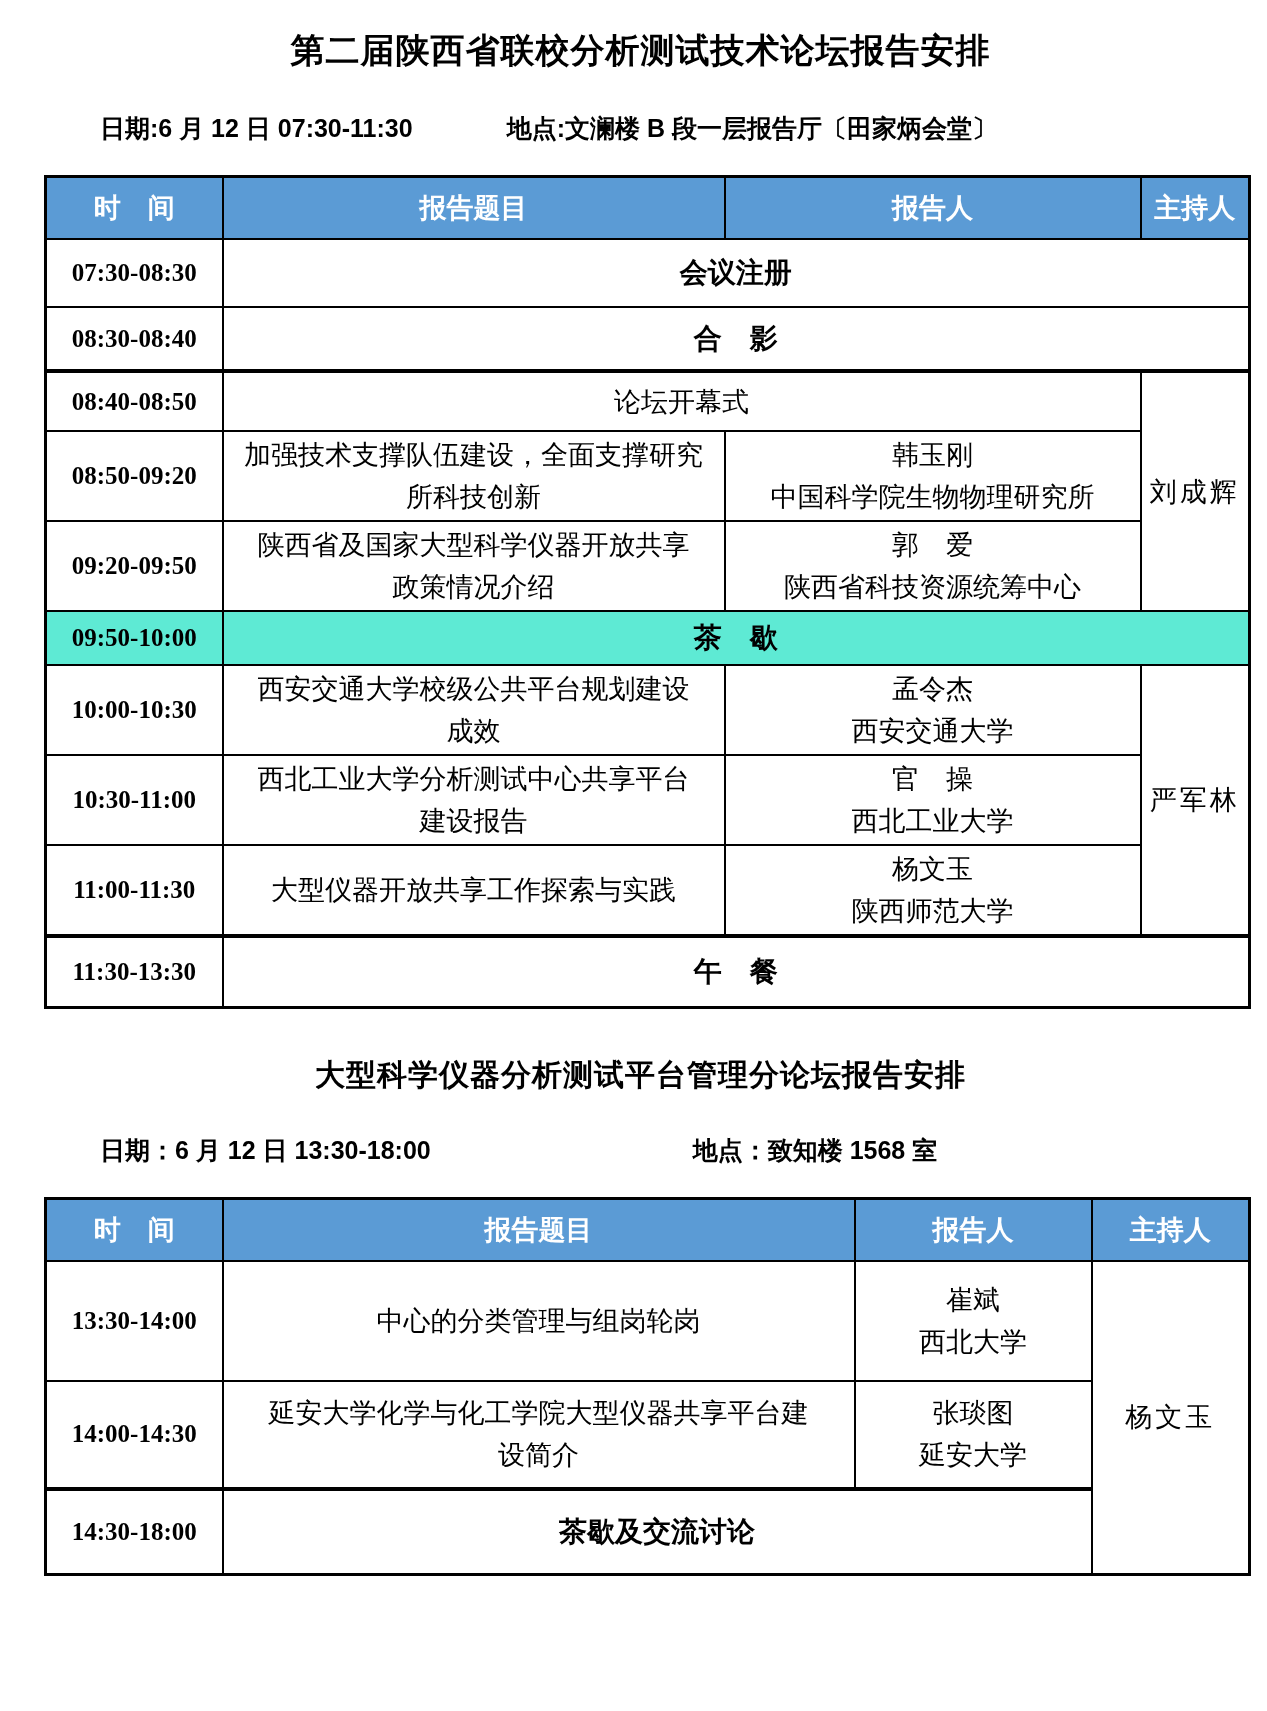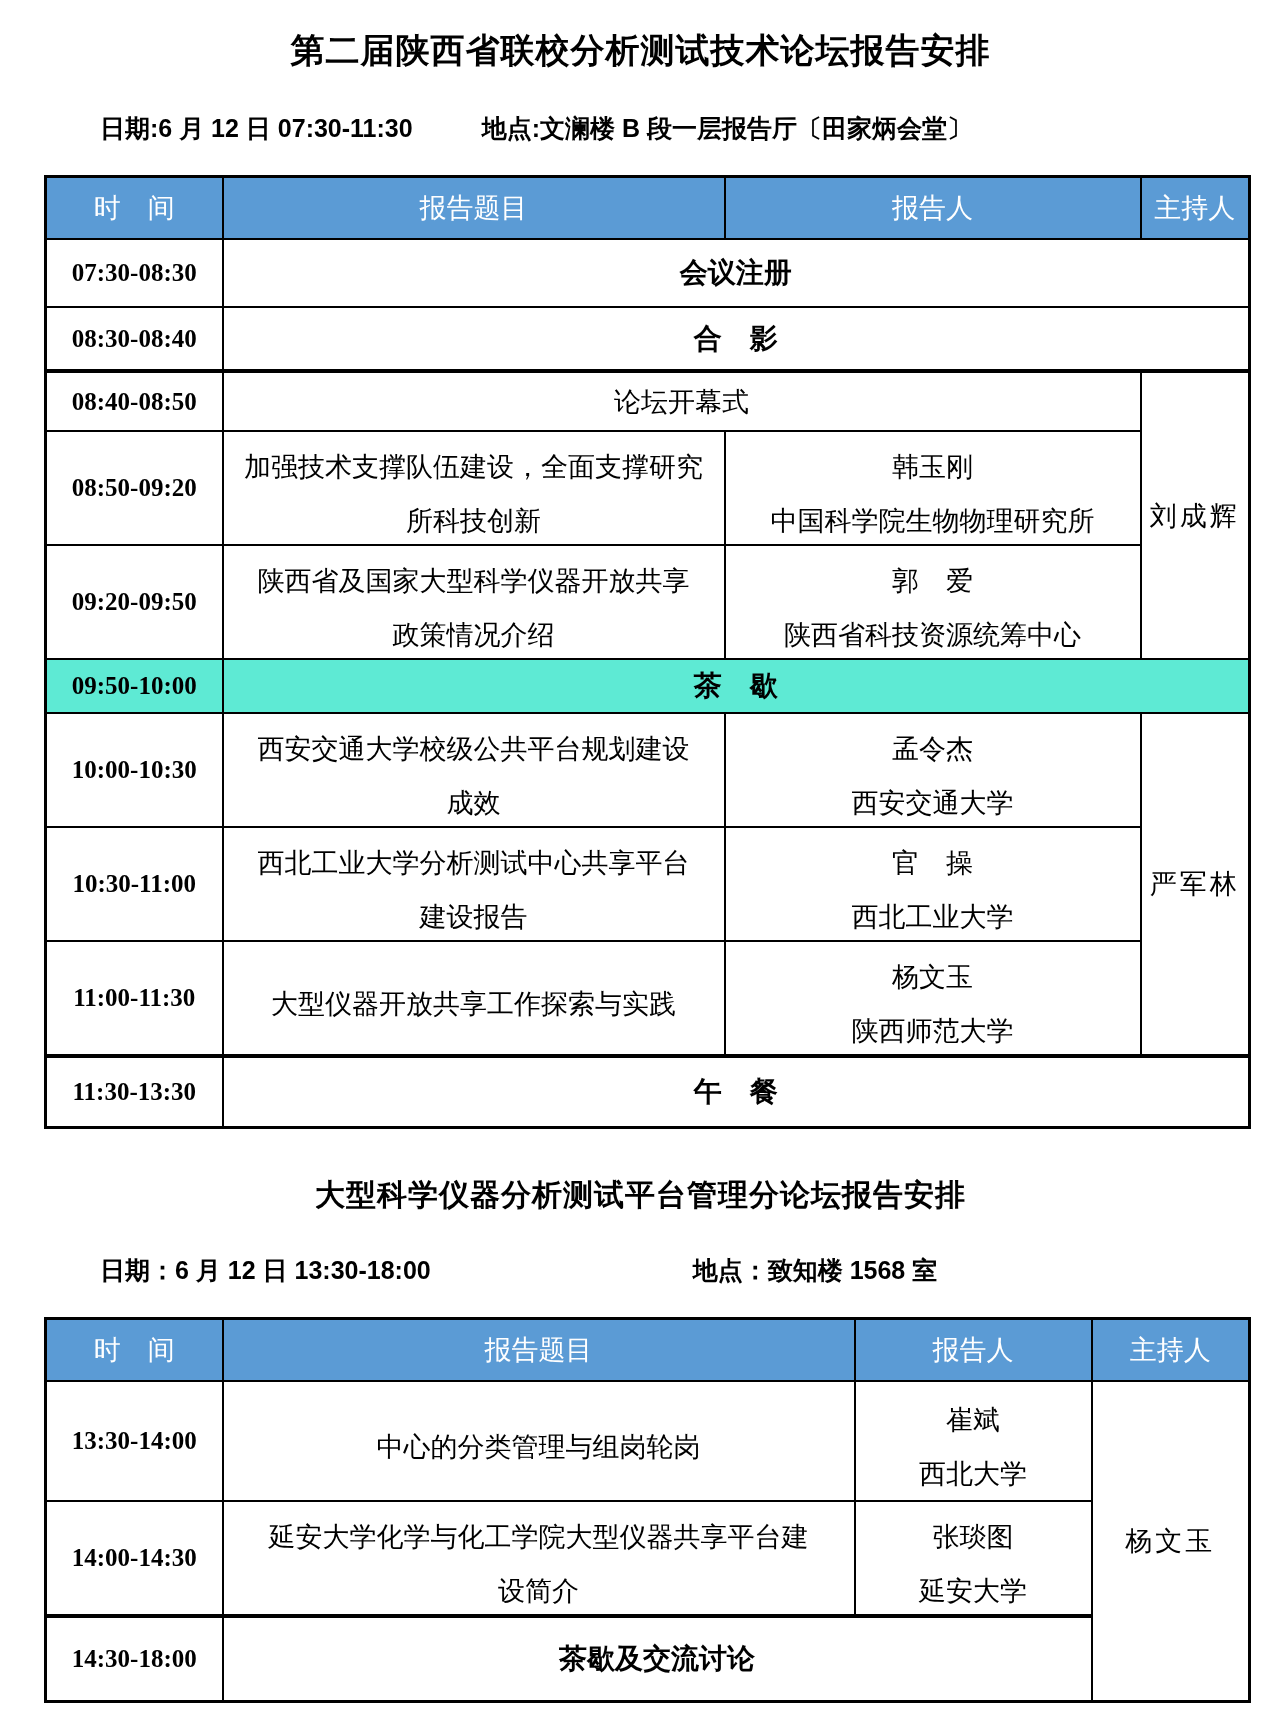--- a/index.html
+++ b/index.html
@@ -27,42 +27,42 @@
     letter-spacing: 1px;
   }
   .section-title.second { margin-top: 46px; }
   .dateline {
     margin: 38px 0 0 56px;
     font-family: "Liberation Sans", "DejaVu Sans", sans-serif;
     font-weight: bold;
     font-size: 25px;
     white-space: nowrap;
   }
-  .dateline .loc1 { margin-left: 69px; }
+  .dateline .loc1 { margin-left: 94px; }
   .dateline .loc2 { margin-left: 262px; }
 
   table.sched {
     border-collapse: collapse;
     table-layout: fixed;
     width: 1204px;
     margin-top: 30px;
     border: 3px solid #000;
   }
   table.sched th, table.sched td {
     border: 2px solid #000;
     padding: 2px 8px;
     text-align: center;
     vertical-align: middle;
     overflow: hidden;
   }
   table.sched th {
     background: #5B9BD5;
     color: #ffffff;
     font-family: "Liberation Sans", "DejaVu Sans", sans-serif;
-    font-weight: normal;
+    font-weight: bold;
     font-size: 27px;
     height: 56px;
   }
   
   .t1 col.c-time    { width: 177px; }
   .t1 col.c-title   { width: 502px; }
   .t1 col.c-speaker { width: 416px; }
   .t1 col.c-host    { width: 109px; }
   
   .t2 col.c-time    { width: 177px; }
@@ -79,21 +79,21 @@
   td.event {
     font-family: "Liberation Sans", "DejaVu Sans", sans-serif;
     font-weight: bold;
     font-size: 28px;
   }
   td.kai, td.speaker, td.host, td.titlecell {
     font-family: "Liberation Serif", "DejaVu Serif", serif;
     font-weight: normal;
     font-size: 27px;
   }
-  td.titlecell .l, td.speaker .l { line-height: 42px; margin-top: 12px; }
+  td.titlecell .l, td.speaker .l { line-height: 42px; }
   td.host { letter-spacing: 3px; }
   tr.tea td { background: #5eead4; }
   tr.sep td { border-top: 4px solid #000; }
 </style>
 </head>
 <body>
 
 <div class="page">
 
   <h1 class="main-title">第二届陕西省联校分析测试技术论坛报告安排</h1>

